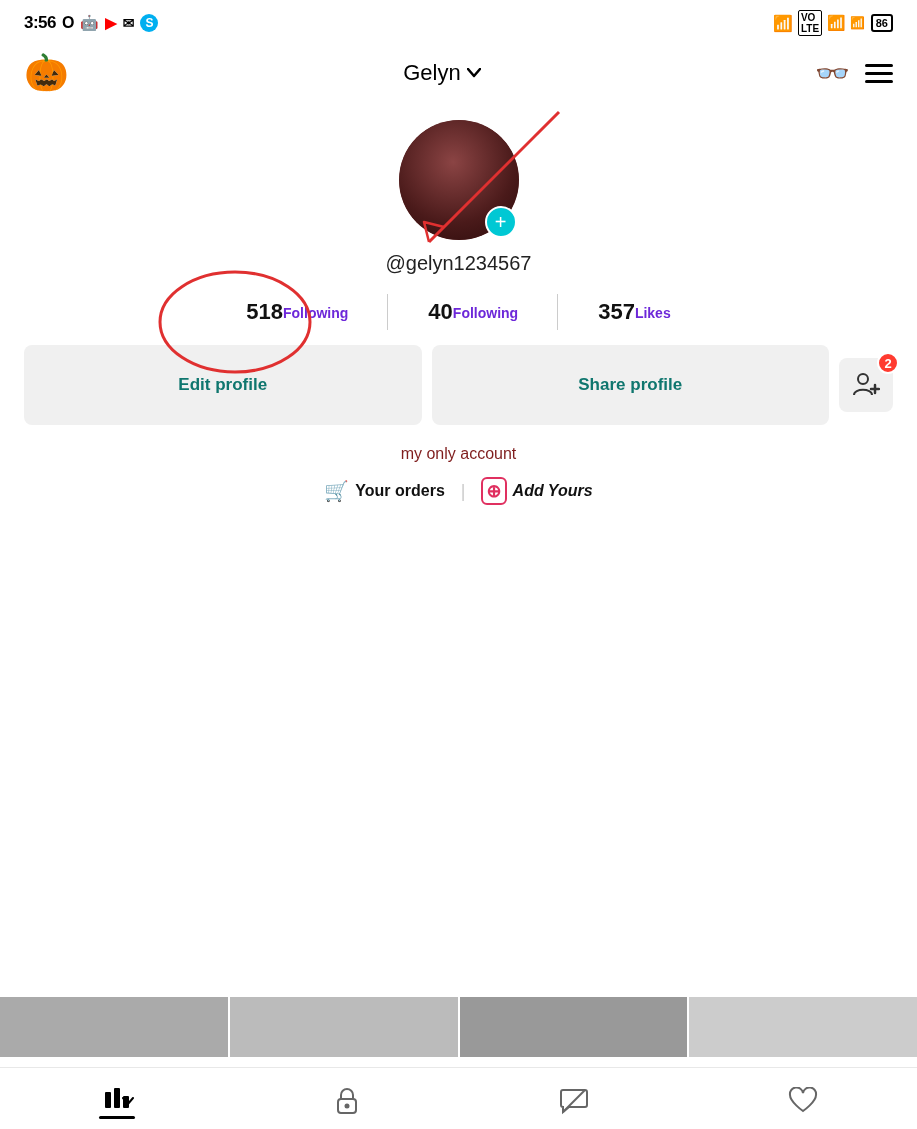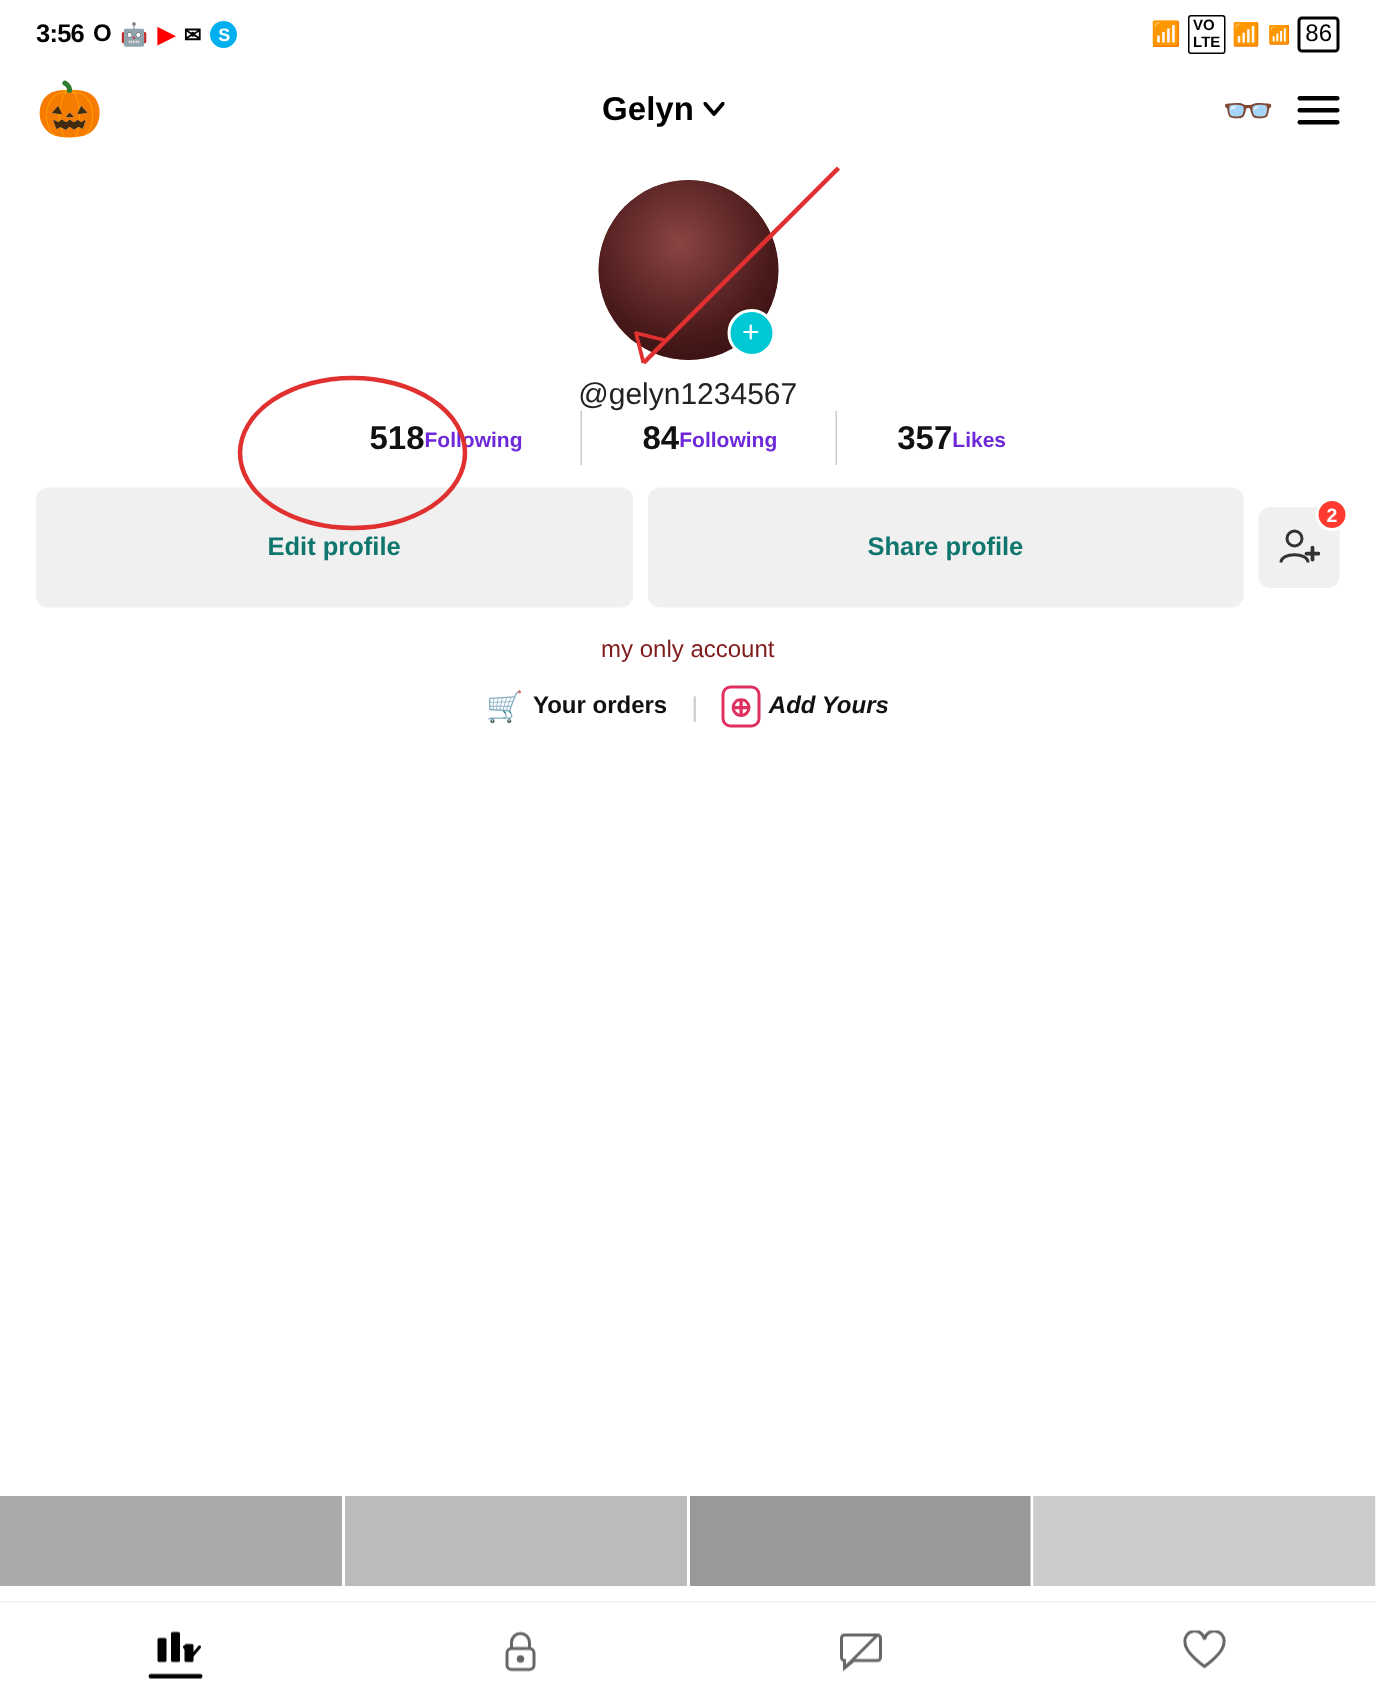--- a/index.html
+++ b/index.html
@@ -20,22 +20,22 @@
       font-size: 15px;
       font-weight: 600;
     }
     .status-left { display: flex; align-items: center; gap: 6px; }
     .status-time { font-size: 17px; font-weight: 700; letter-spacing: -0.5px; }
     .status-right { display: flex; align-items: center; gap: 5px; font-size: 13px; }
     .battery-icon {
       border: 2px solid #000;
       border-radius: 3px;
       padding: 1px 3px;
-      font-size: 16px;
-      font-weight: 400;
+      font-size: 11px;
+      font-weight: 700;
       position: relative;
     }
 
     
     .top-nav {
       display: flex;
       align-items: center;
       justify-content: space-between;
       padding: 10px 24px 10px 24px;
     }
@@ -98,21 +98,21 @@
       font-weight: 300;
       cursor: pointer;
       border: 2px solid #fff;
     }
 
     
     .username {
       font-size: 20px;
       font-weight: 500;
       color: #222;
-      margin-bottom: 4px;
+      margin-bottom: 24px;
     }
 
     
     .stats-row {
       display: flex;
       align-items: center;
       justify-content: center;
       width: 100%;
       gap: 0;
       margin-bottom: 20px;
@@ -273,21 +273,21 @@
     <span style="font-size:10px; font-weight:700; border:1px solid #000; padding:1px 2px; border-radius:2px;">VO<br>LTE</span>
     <span style="font-size:15px;">📶</span>
     <span style="font-size:12px;">📶</span>
     <span class="battery-icon">86</span>
   </div>
 </div>
 
 <div class="top-nav">
   <div class="nav-left">🎃</div>
   <div class="nav-center">
-    <span style="font-size:22px; font-weight:700;">Gelyn</span>
+    <span style="font-size:22px; font-weight:400;">Gelyn</span>
     <svg width="14" height="10" viewBox="0 0 14 10">
       <path d="M1 1 L7 8 L13 1" stroke="#000" stroke-width="2.5" fill="none" stroke-linecap="round" stroke-linejoin="round"></path>
     </svg>
   </div>
   <div class="nav-right">
     <span style="font-size:28px; font-weight:300; letter-spacing:-3px; cursor:pointer;">👓</span>
     <div class="hamburger">
       <span></span>
       <span></span>
       <span></span>
@@ -315,21 +315,21 @@
 
   <div class="username">@gelyn1234567</div>
 
   <div class="stats-wrapper">
     <div class="stats-row">
       <div class="stat-item">
         <span class="stat-number">518</span>
         <span class="stat-label">Following</span>
       </div>
       <div class="stat-item">
-        <span class="stat-number">84</span>
+        <span class="stat-number">40</span>
         <span class="stat-label">Following</span>
       </div>
       <div class="stat-item">
         <span class="stat-number">357</span>
         <span class="stat-label">Likes</span>
       </div>
     </div>
 
     <svg width="160" height="110" style="position:absolute; left: 50%; transform:translateX(-190%); top:50%; margin-top:-55px; pointer-events:none;" viewBox="0 0 160 110">
       <ellipse cx="80" cy="55" rx="75" ry="50" stroke="#e03030" stroke-width="3" fill="none"></ellipse>

